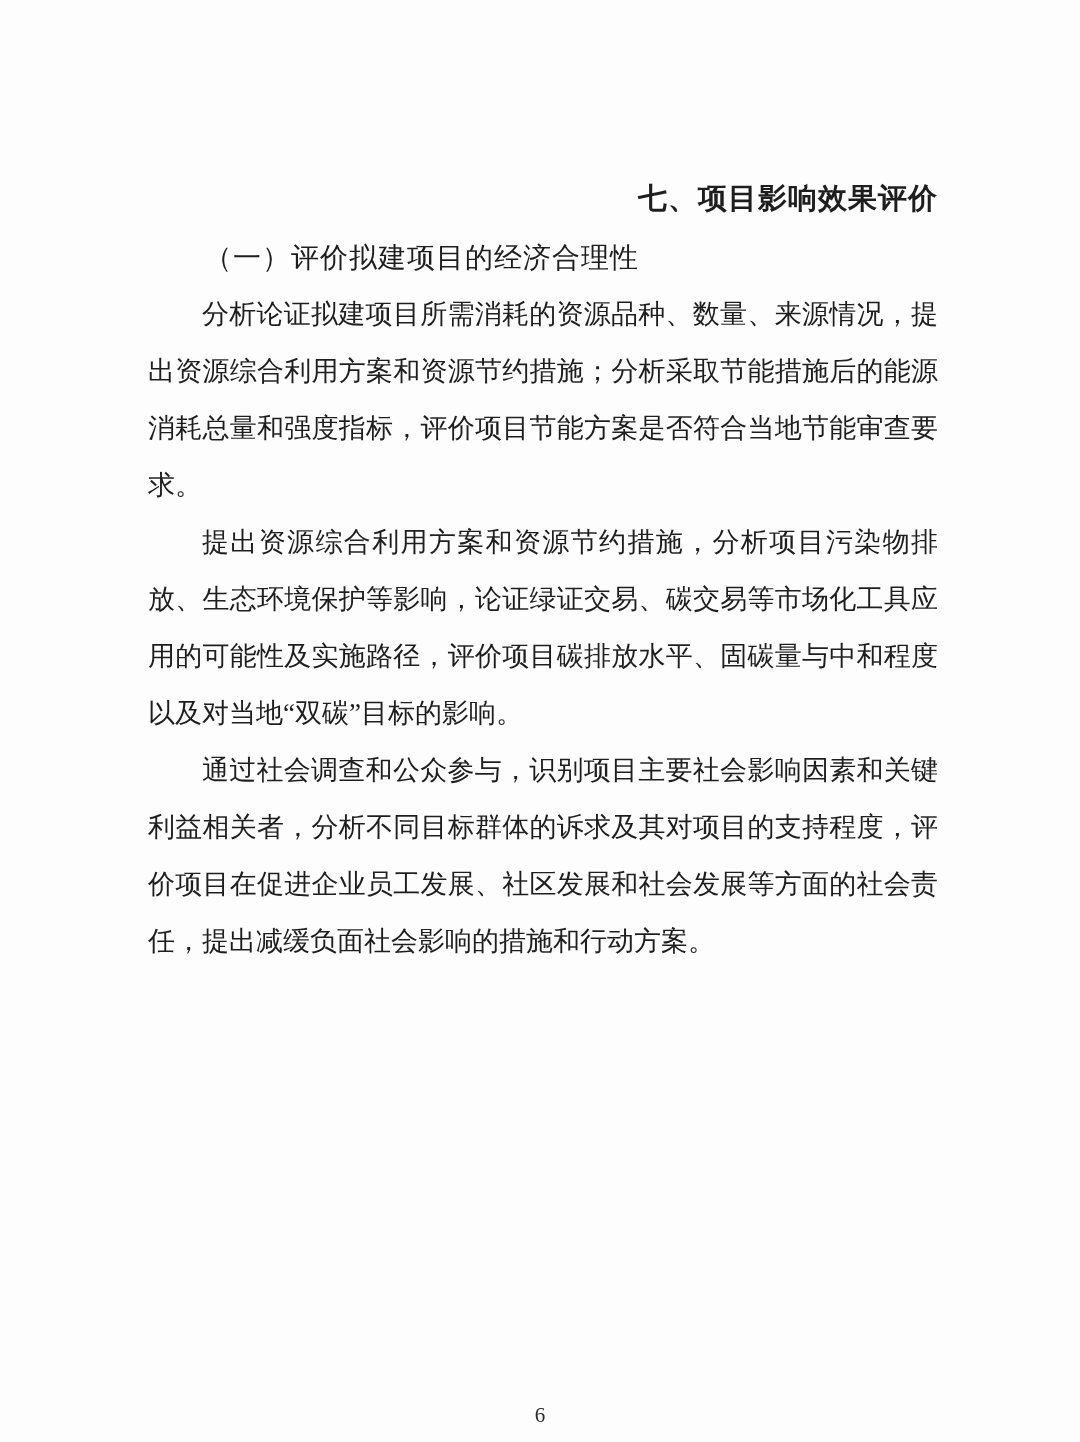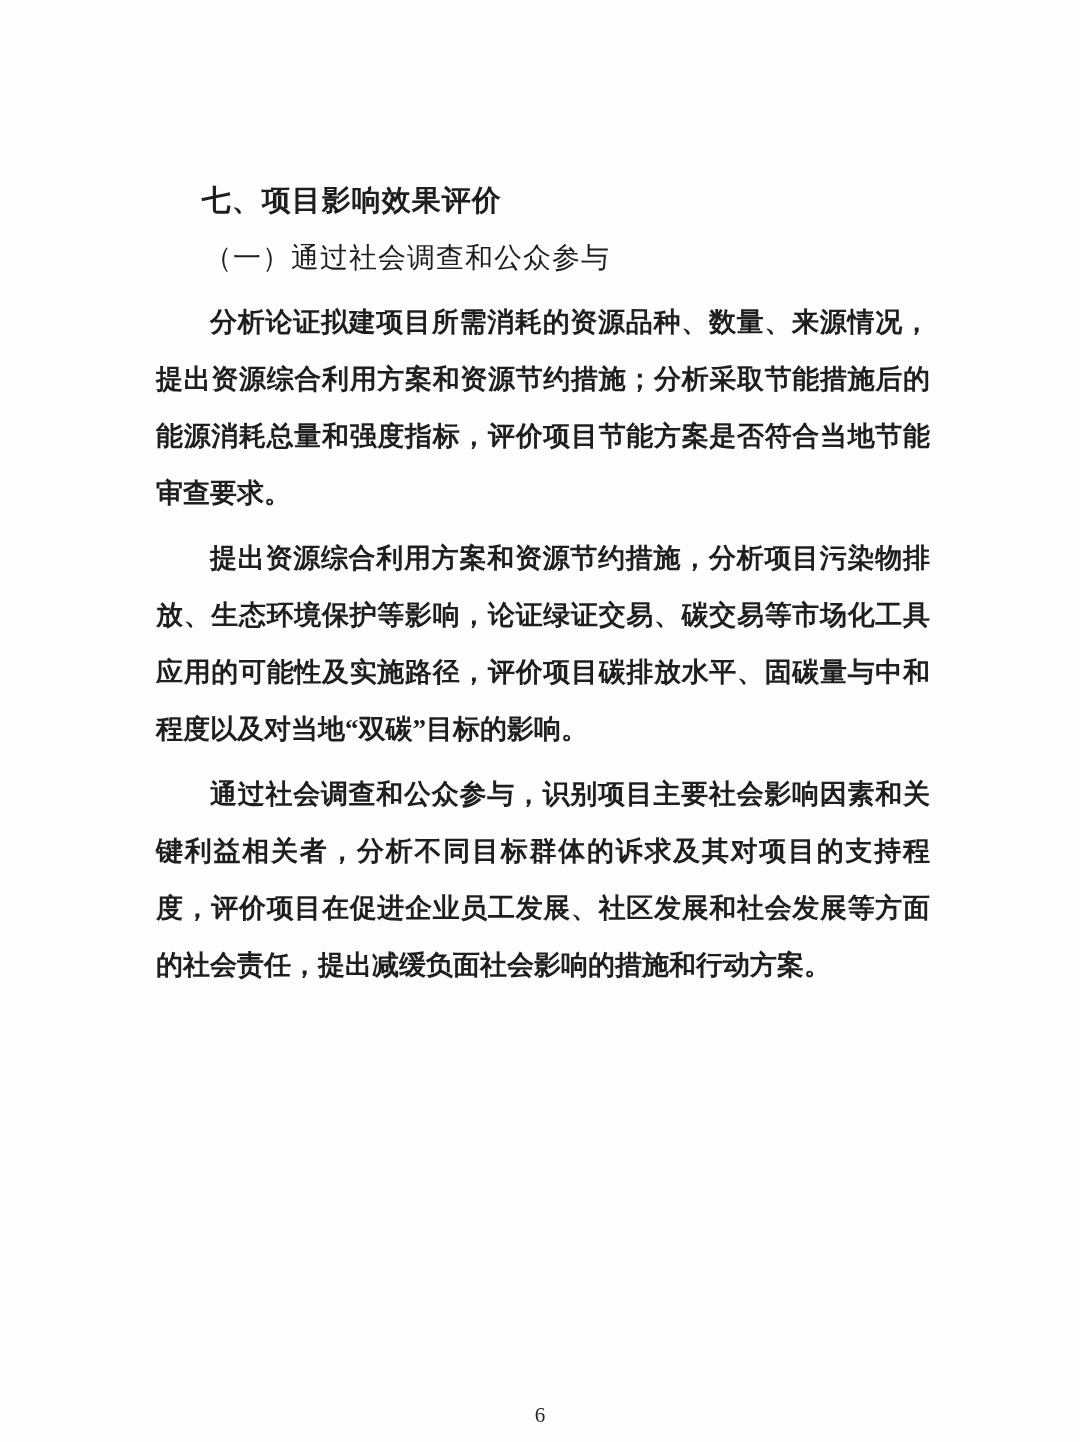--- a/index.html
+++ b/index.html
@@ -16,66 +16,66 @@
     font-family: "Liberation Serif", serif;
     color: #1e1e1e;
   }
   .content {
     position: absolute;
     left: 148px;
     top: 172px;
     width: 790px;
   }
   .doc-heading {
-    font-family: Liberation Serif, serif;
+    font-family: Liberation Mono, monospace;
     font-weight: bold;
     font-size: 29px;
     line-height: 57px;
     text-indent: 1.85em;
     letter-spacing: 1px;
     margin: 0;
     white-space: nowrap;
+    text-align: right;
   }
   .sub-heading {
     font-size: 28px;
     line-height: 57px;
     text-indent: 2em;
     letter-spacing: 1px;
     margin: 0;
     font-weight: 500;
     white-space: nowrap;
   }
   .body-para {
     font-size: 27px;
     line-height: 57px;
     text-indent: 2em;
-    margin: 8px;
+    margin: 0;
     text-align: justify;
     text-justify: inter-ideograph;
-    font-weight: bold;
   }
   .page-number {
     position: absolute;
     left: 0;
     right: 0;
     bottom: 14px;
     text-align: center;
     font-size: 21px;
     color: #2a2a2a;
   }
 </style>
 </head>
 <body>
 
 <div class="page">
   <div class="content">
 
     <p class="doc-heading">七、项目影响效果评价</p>
 
-    <p class="sub-heading">（一）通过社会调查和公众参与</p>
+    <p class="sub-heading">（一）评价拟建项目的经济合理性</p>
     <p class="body-para">分析论证拟建项目所需消耗的资源品种、数量、来源情况，提出资源综合利用方案和资源节约措施；分析采取节能措施后的能源消耗总量和强度指标，评价项目节能方案是否符合当地节能审查要求。</p>
 
     <p class="body-para">提出资源综合利用方案和资源节约措施，分析项目污染物排放、生态环境保护等影响，论证绿证交易、碳交易等市场化工具应用的可能性及实施路径，评价项目碳排放水平、固碳量与中和程度以及对当地“双碳”目标的影响。</p>
 
 
     <p class="body-para">通过社会调查和公众参与，识别项目主要社会影响因素和关键利益相关者，分析不同目标群体的诉求及其对项目的支持程度，评价项目在促进企业员工发展、社区发展和社会发展等方面的社会责任，提出减缓负面社会影响的措施和行动方案。</p>
 
   </div>
 
   <div class="page-number">6</div>

